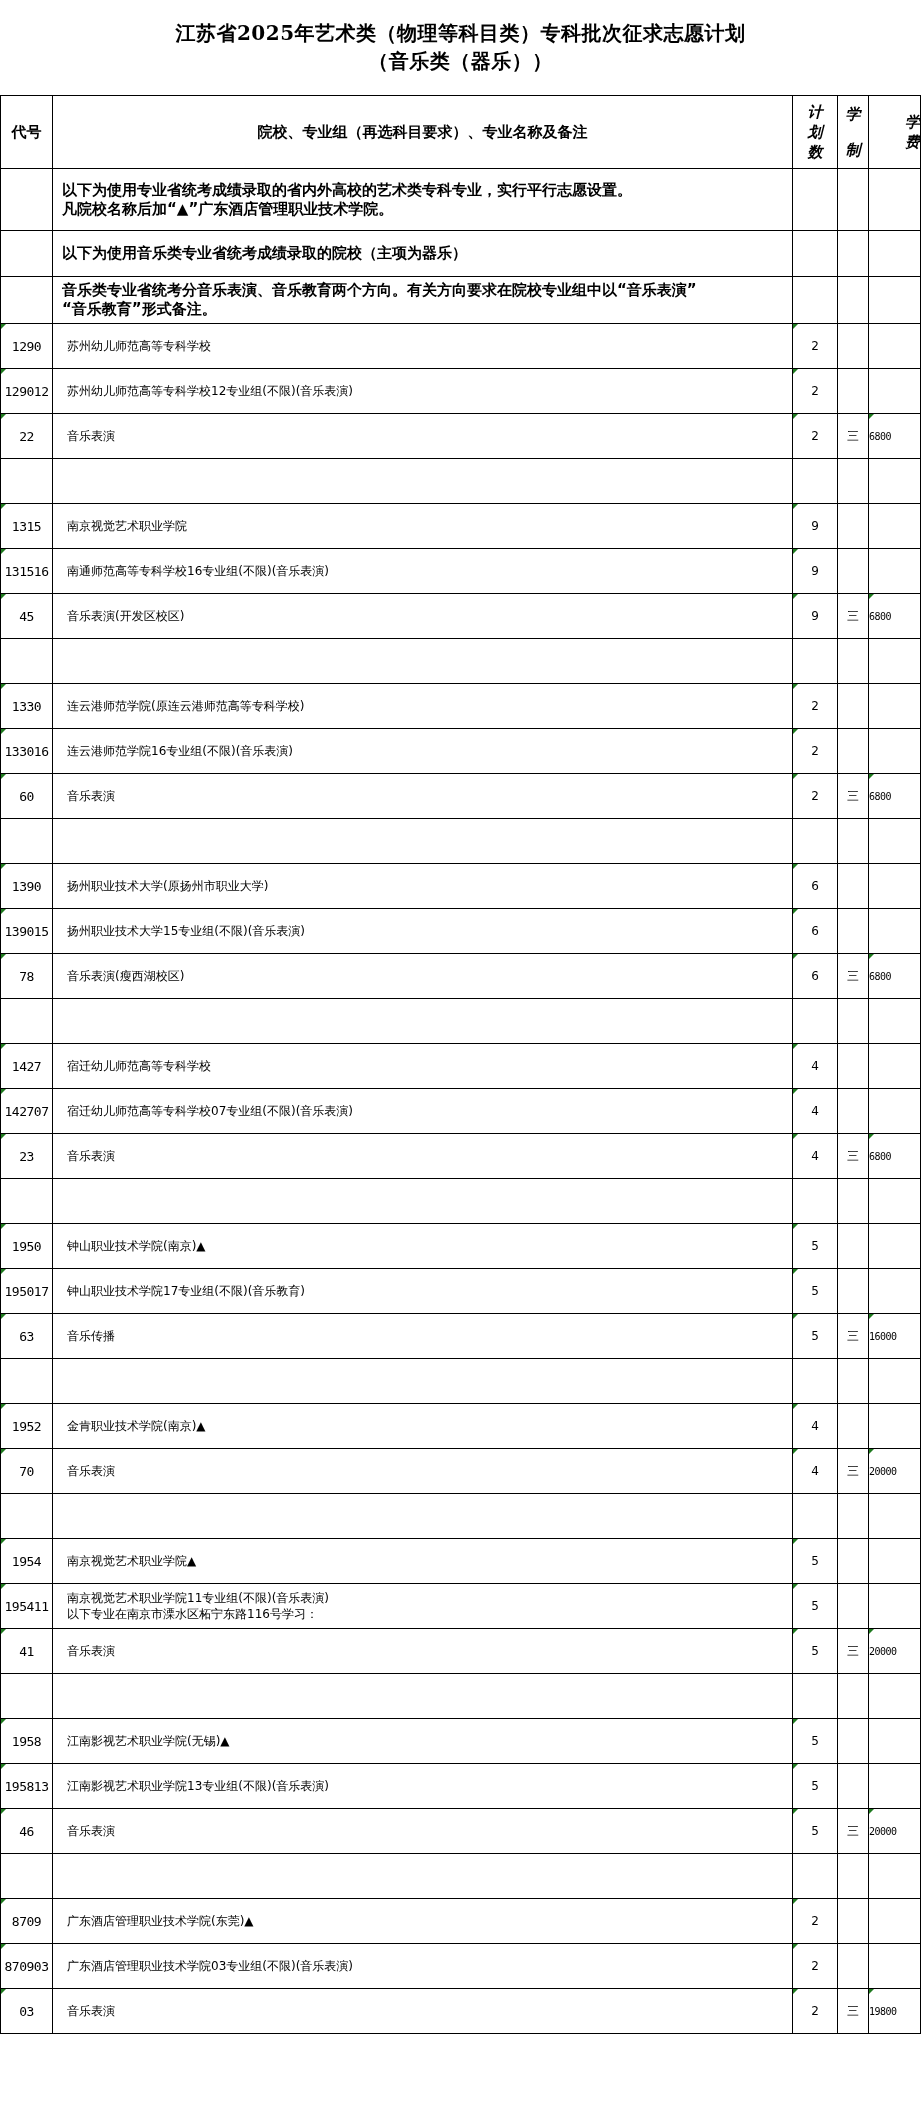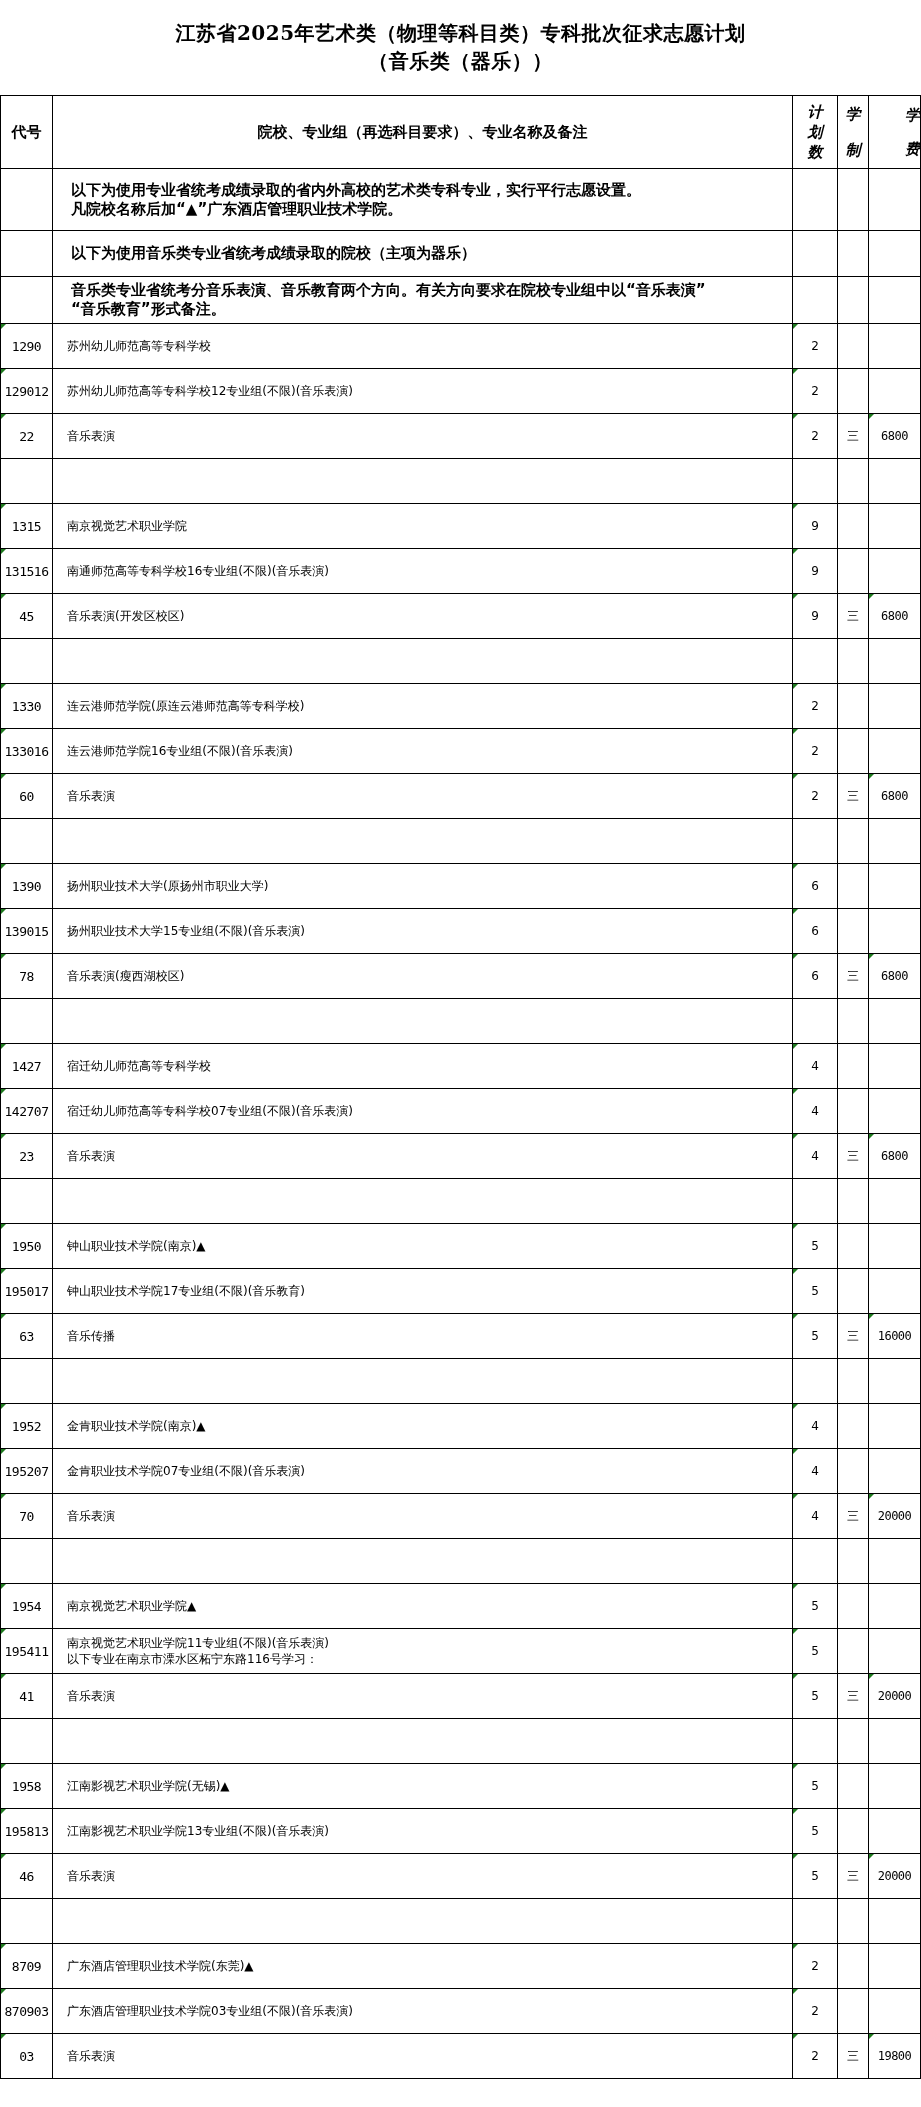--- a/index.html
+++ b/index.html
@@ -29,23 +29,23 @@
   col.c-fee { width: 52px; }
   th { font-weight: bold; font-size: 15px; height: 62px; }
   th.h-vert { font-size: 15px; line-height: 20px; font-style: italic; }
   th .vtxt { display: block; width: 1em; margin: 0 auto; word-break: break-all; }
   tr.r-intro1 td { height: 61px; }
   tr.r-intro2 td { height: 45px; }
   tr.r-intro3 td { height: 46px; }
   tr.r-data td { height: 44px; }
   td.code { text-align: center; font-size: 13px; font-family: "DejaVu Sans Mono", "Liberation Mono", monospace; letter-spacing: -0.5px; }
   td.name { text-align: left; font-size: 12px; padding-left: 14px; line-height: 16px; }
-  td.intro { font-size: 15px; font-weight: bold; line-height: 19px; padding-left: 18px; }
+  td.intro { font-size: 15px; font-weight: bold; line-height: 19px; padding-left: 9px; }
   td.num { text-align: center; font-size: 12px; }
-  td.fee { text-align: center; font-size: 12px; font-family: "DejaVu Sans Mono", "Liberation Mono", monospace; letter-spacing: -0.5px; }
+  td.fee { text-align: left; font-size: 10px; font-family: "DejaVu Sans Mono", "Liberation Mono", monospace; letter-spacing: -0.5px; }
   .mark::before {
     content: ""; position: absolute; left: 0; top: 0; width: 0; height: 0;
     border-top: 5px solid #1e7a1e; border-right: 5px solid transparent;
   }
   .nl { display: block; }
 </style>
 </head>
 <body>
 
 <div class="title t1">江苏省2025年艺术类（物理等科目类）专科批次征求志愿计划</div>
@@ -63,21 +63,21 @@
     <tr>
       <th>代号</th>
       <th>院校、专业组（再选科目要求）、专业名称及备注</th>
       <th class="h-vert">
           <span class="vtxt">计划数</span>
         </th>
       <th class="h-vert">
           <span class="vtxt" style="line-height:36px;">学制</span>
         </th>
       <th class="h-vert">
-          <span class="vtxt" style="line-height:34px;margin-left:36px;">学费</span>
+          <span class="vtxt" style="line-height:20px;margin-left:36px;">学费</span>
         </th>
     </tr>
   </thead>
   <tbody id="tbody">
     <tr class="r-intro1">
       <td></td>
       <td class="intro">
         <span class="nl">以下为使用专业省统考成绩录取的省内外高校的艺术类专科专业，实行平行志愿设置。</span>
         <span class="nl">凡院校名称后加“▲”广东酒店管理职业技术学院。</span>
       </td>
@@ -285,29 +285,20 @@
         <td></td>
       </tr>
       <tr class="r-data">
         <td class="code mark">1952</td>
         <td class="name">金肯职业技术学院(南京)▲</td>
         <td class="num mark">4</td>
         <td class="num"></td>
         <td class="fee"></td>
       </tr>
       <tr class="r-data">
-        <td class="code mark">195207</td>
-        <td class="name">
-          <span class="nl">金肯职业技术学院07专业组(不限)(音乐表演)</span>
-        </td>
-        <td class="num mark">4</td>
-        <td class="num"></td>
-        <td class="fee"></td>
-      </tr>
-      <tr class="r-data">
         <td class="code mark">70</td>
         <td class="name">音乐表演</td>
         <td class="num mark">4</td>
         <td class="num">三</td>
         <td class="fee mark">20000</td>
       </tr>
       <tr class="r-data">
         <td></td>
         <td></td>
         <td></td>

